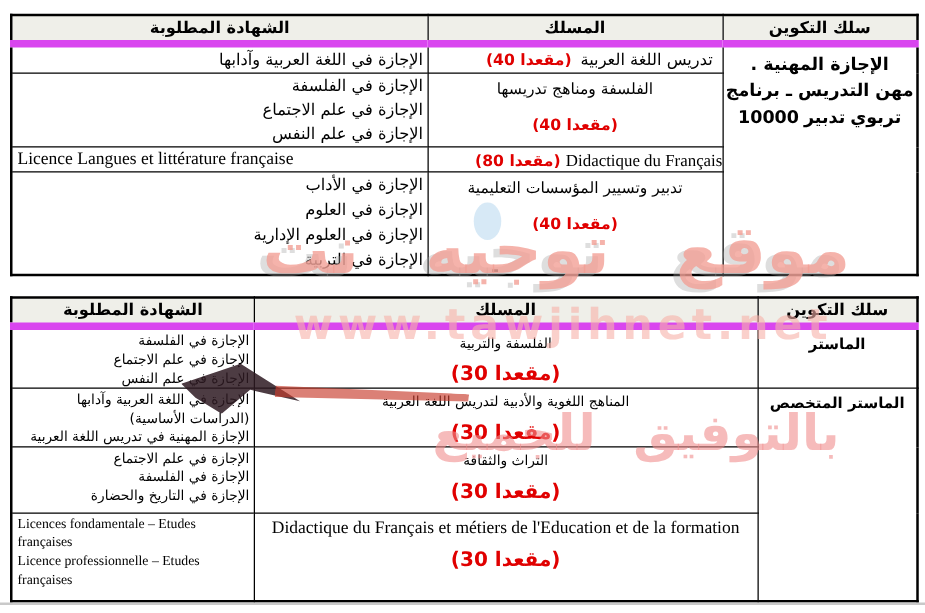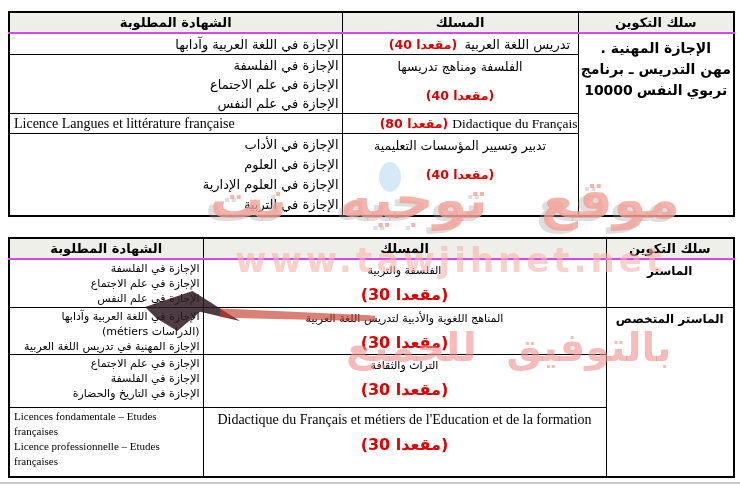--- a/index.html
+++ b/index.html
@@ -2,21 +2,21 @@
 <html lang="ar"><head>
 <meta charset="utf-8">
 <style>
   html,body{margin:0;padding:0;background:#fff;}
   .page{position:relative;width:740px;height:490px;background:#ffffff;overflow:hidden;
         font-family:"DejaVu Sans",sans-serif;color:#000;}
   table{border-collapse:collapse;table-layout:fixed;position:absolute;width:725px;
         border:2px solid #000;background:#fff;}
   th,td{border:1px solid #000;padding:0;overflow:hidden;vertical-align:top;}
   thead th{background:#efefe9;font-size:13px;font-weight:bold;text-align:center;
-           border-bottom:2px solid #d946ef;padding:2px 0;vertical-align:middle;}
+           border-bottom:6px solid #d946ef;padding:2px 0;vertical-align:middle;}
   .t1{left:8px;top:11px;}
   .t2{left:8px;top:237px;}
   tr.h20{height:20px;} tr.h21{height:21px;} tr.h58{height:58px;} tr.h80{height:80px;}
   tr.h48{height:48px;} tr.h46{height:46px;} tr.h53{height:53px;} tr.h70{height:70px;}
 
   .track-cell{text-align:center;font-weight:bold;}
   .t1 .trk-line{font-size:14px;line-height:21px;}
   .t1 .track-cell{padding-top:4px;}
   .trk-l3{direction:ltr;}
   .tok{unicode-bidi:isolate;margin:0 2px;}
@@ -81,21 +81,21 @@
         <th>المسلك</th>
         <th>الشهادة المطلوبة</th>
       </tr>
     </thead>
     <tbody>
       <tr class="h21">
         <td class="track-cell" rowspan="4">
           <div class="trk-line">الإجازة المهنية .</div>
           <div class="trk-line">مهن التدريس ـ برنامج</div>
           <div class="trk-line trk-l3">
-            <span class="tok">10000</span><span class="tok">النفس</span><span class="tok">تربوي</span>
+            <span class="tok">10000</span><span class="tok">تدبير</span><span class="tok">تربوي</span>
           </div>
         </td>
         <td class="path-cell pc-inline">
           <span class="ar-inline">تدريس اللغة العربية</span>
           <span class="seats">(40 مقعدا)</span>
         </td>
         <td class="deg-cell">
           <div class="deg-line">الإجازة في اللغة العربية وآدابها</div>
         </td>
       </tr>
@@ -166,21 +166,21 @@
       </tr>
       <tr class="h46">
         <td class="track-cell" rowspan="3">
           <div class="trk2">الماستر المتخصص</div>
         </td>
         <td class="path-cell">
           <div class="path-line">المناهج اللغوية والأدبية لتدريس اللغة العربية</div>
           <span class="seats seats-block">(30 مقعدا)</span>
         </td>
         <td class="deg-cell">
-          <div class="deg-line">الإجازة في اللغة العربية وآدابها (الدراسات métiers)</div>
+          <div class="deg-line">الإجازة في اللغة العربية وآدابها (الدراسات الأساسية)</div>
           <div class="deg-line">الإجازة المهنية في تدريس اللغة العربية</div>
         </td>
       </tr>
       <tr class="h53">
         <td class="path-cell">
           <div class="path-line">التراث والثقافة</div>
           <span class="seats seats-block">(30 مقعدا)</span>
         </td>
         <td class="deg-cell">
           <div class="deg-line">الإجازة في علم الاجتماع</div>

